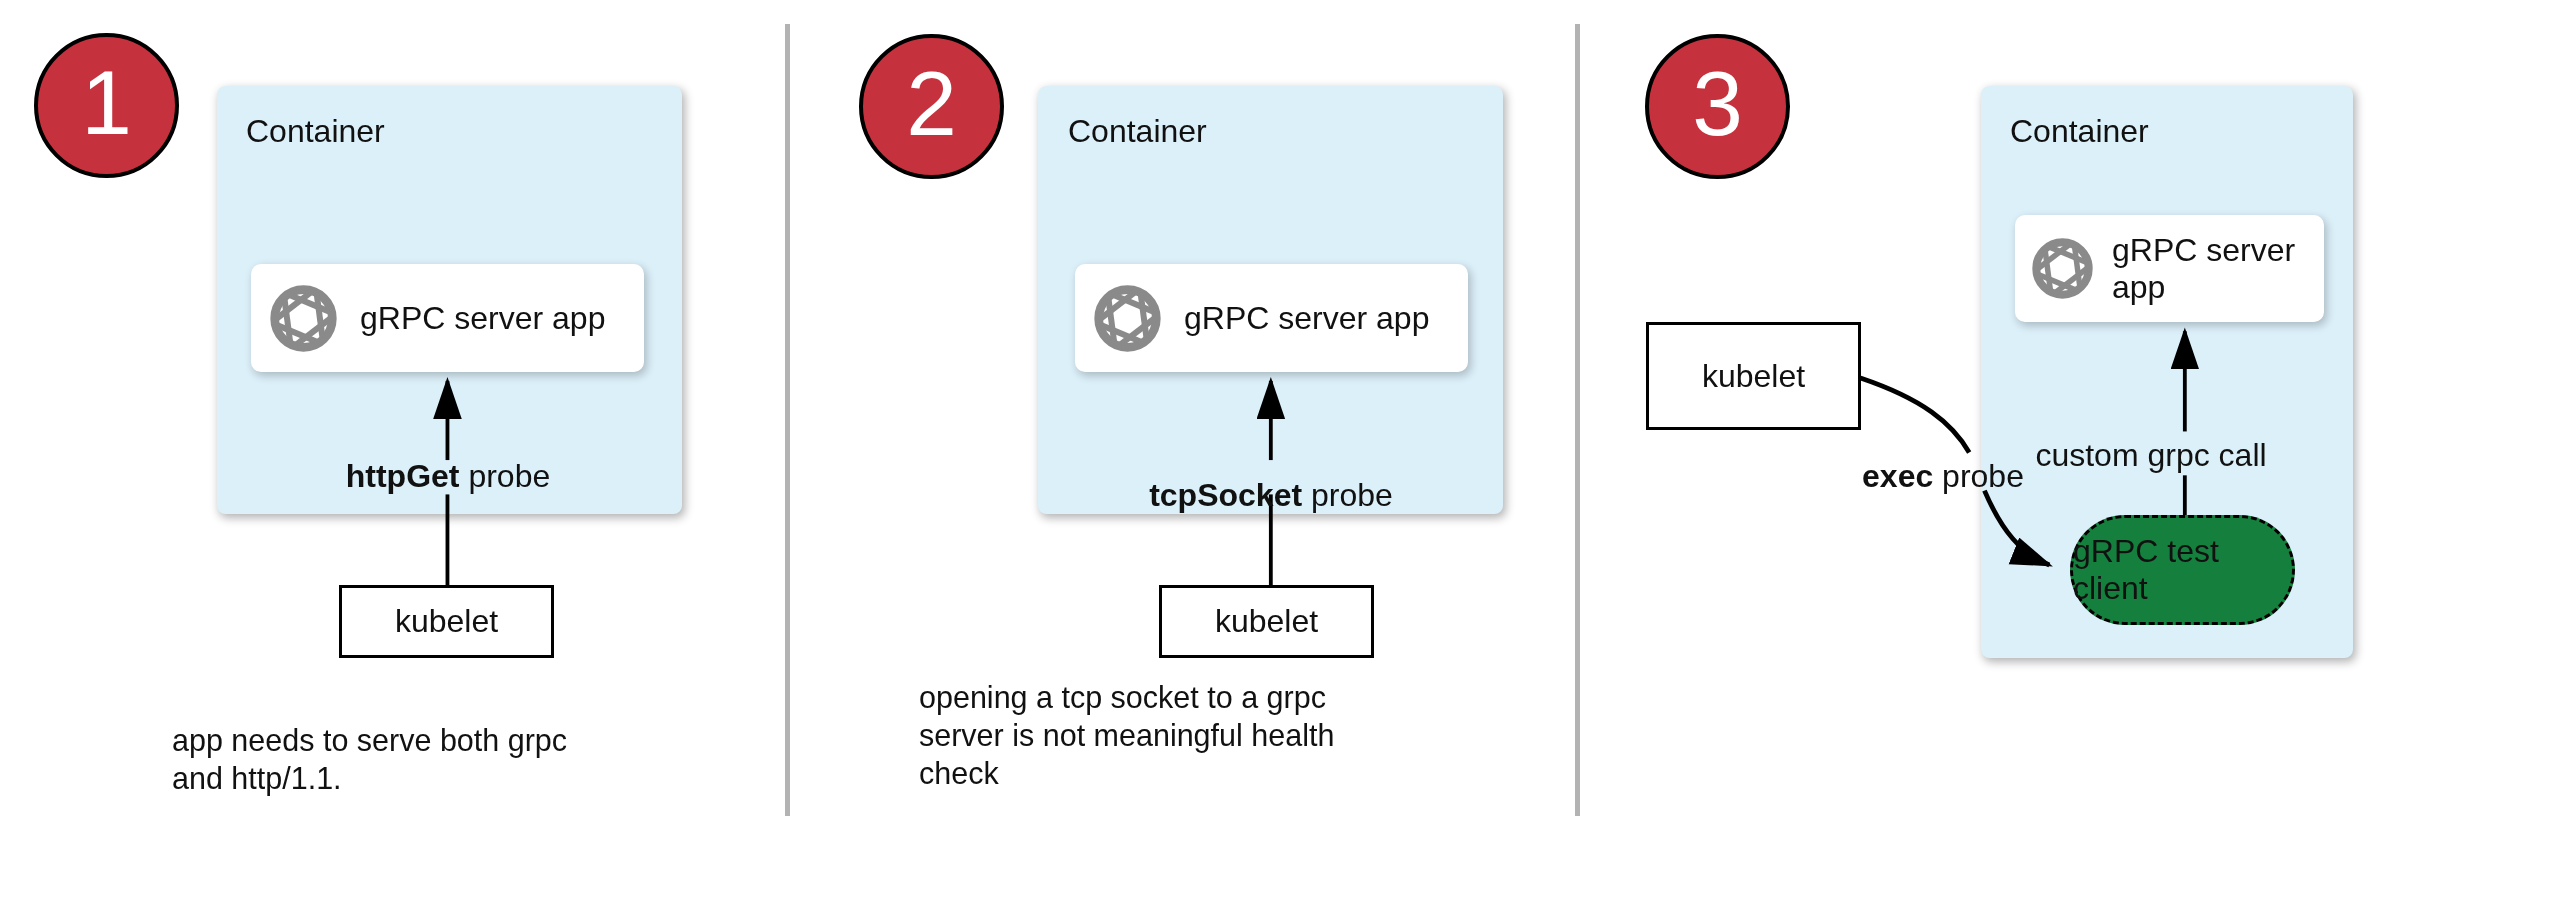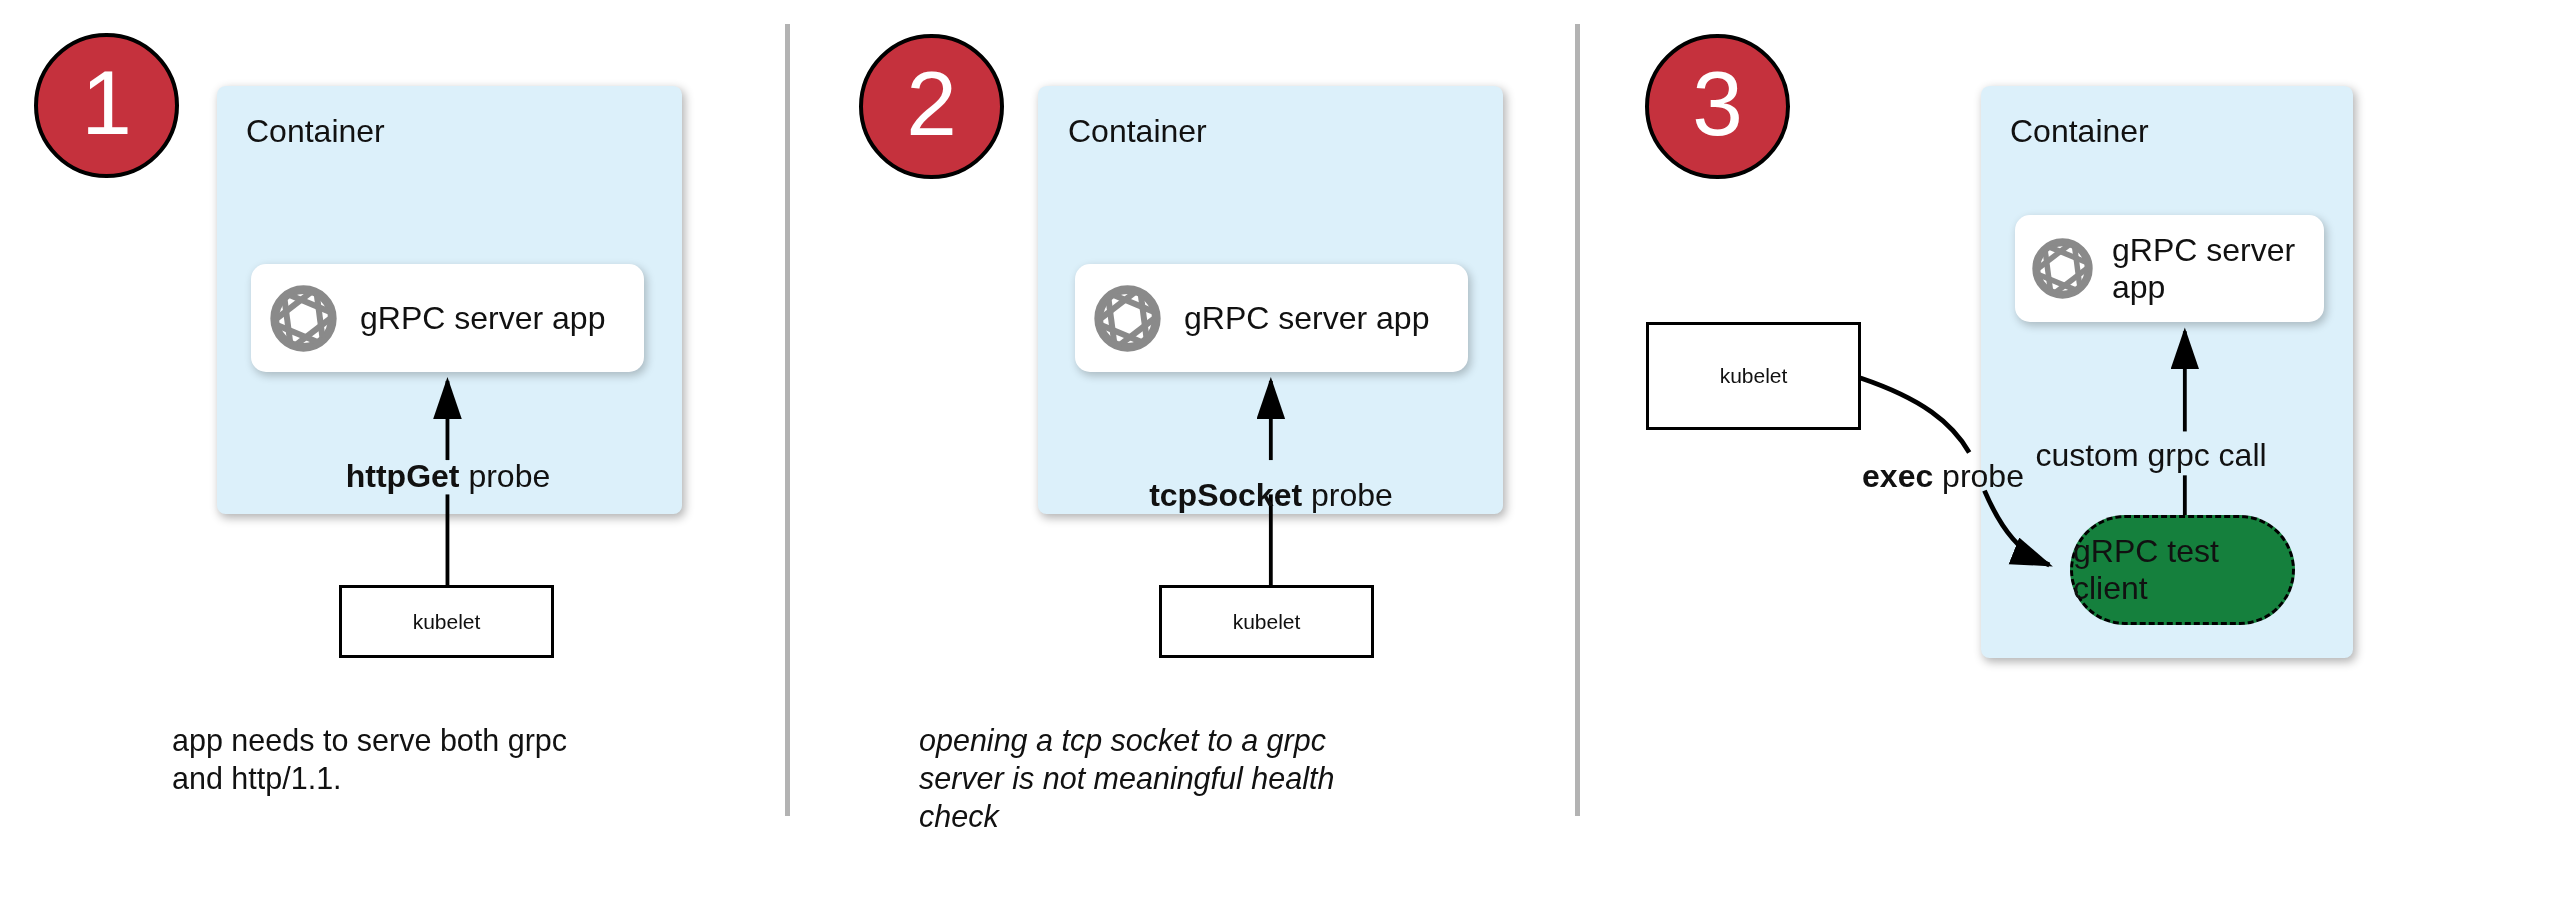--- a/index.html
+++ b/index.html
@@ -20,31 +20,31 @@
   .badge span{color:#fff;font-size:91px;line-height:1;transform:translateY(-2.9px);}
   
   .container-box{
     background:var(--container-blue,#DCF0FA);
     border-radius:8.6px;
     box-shadow:2.9px 3.8px 9.5px rgba(0,0,0,0.30);
   }
   .container-label{font-size:32px;color:#111;}
   
   .app-box{
-    background:#fff;border-radius:15px;
+    background:#fff;border-radius:10px;
     box-shadow:2.9px 3.8px 8.6px rgba(0,0,0,0.22);
     display:flex;align-items:center;box-sizing:border-box;
   }
   .app-box .label{font-size:32px;color:#111;}
   .app-icon{color:var(--icon-gray,#8A8A8A);flex:0 0 auto;display:block;}
   
   .kubelet-box{
     background:#fff;border:3.8px solid #000;box-sizing:border-box;
     display:flex;align-items:center;justify-content:center;
-    font-size:21px;color:#111;
+    font-size:32px;color:#111;
   }
   
   .probe-label{
     font-size:32px;text-align:center;color:#111;white-space:nowrap;
   }
   .probe-label b{font-weight:700;}
   
   .pill{
     background:#15803d;border:3.8px dashed #000;border-radius:59px;box-sizing:border-box;
     display:flex;align-items:center;justify-content:center;
@@ -140,21 +140,21 @@
   </svg>
   <span class="label">gRPC server app</span>
 </div>
 
 <div class="abs probe-label" style="left:1080px;top:477px;width:382px;">
   <b>tcpSocket</b><span> probe</span>
 </div>
 
 <div class="abs kubelet-box" style="left:1159px;top:585px;width:215px;height:73px;">kubelet</div>
 
-<div class="abs caption" style="left:919px;top:721px;width:572px;font-style:italic;">
+<div class="abs caption" style="left:919px;top:678px;width:572px;">
   <div>opening a tcp socket to a grpc</div>
   <div>server is not meaningful health</div>
   <div>check</div>
 </div>
 
 <div class="abs app-box" style="left:2015px;top:215px;width:309px;height:107px;padding-left:17px;gap:19px;">
   <svg class="app-icon" width="61" height="61" viewBox="0 0 100 100">
     <circle cx="50" cy="50" r="43" fill="#fff" stroke="currentColor" stroke-width="13"></circle>
     <g stroke="currentColor" stroke-width="9" fill="none">
       <path d="M90,50 L39.6,88.6"></path>

